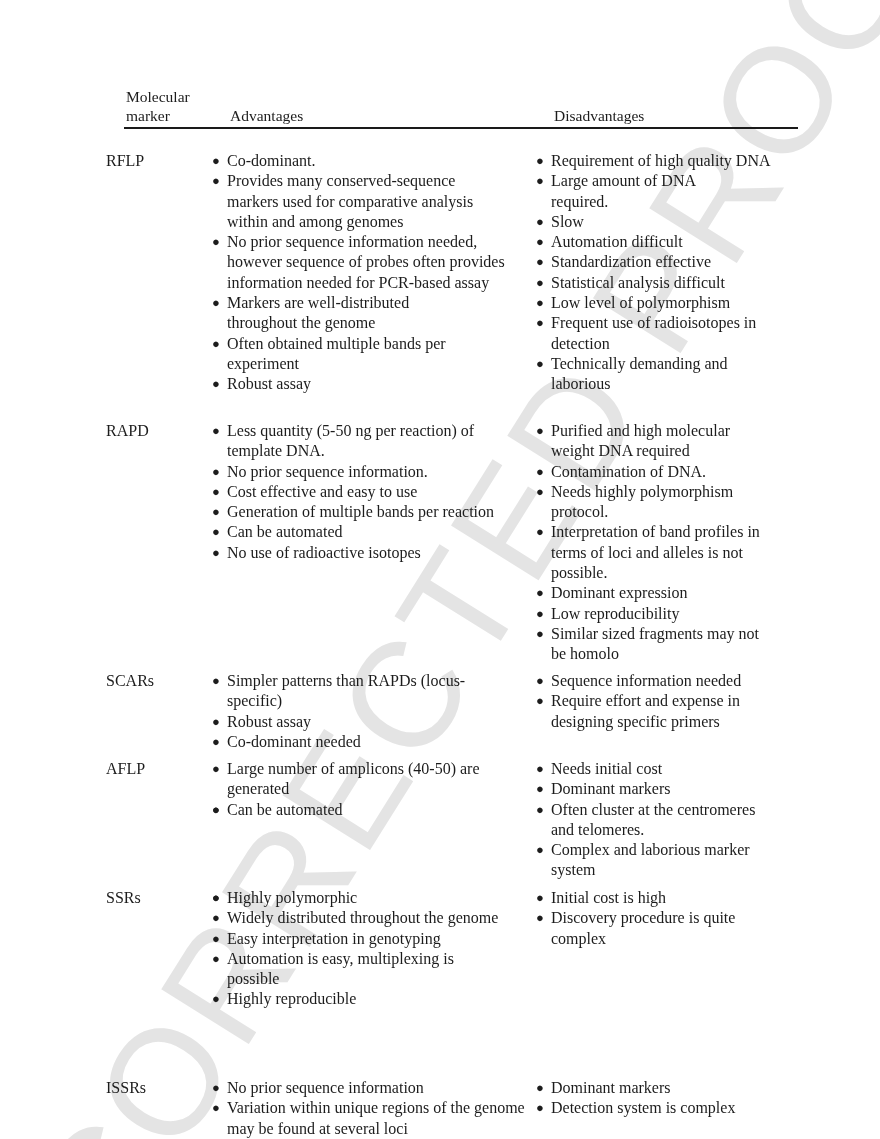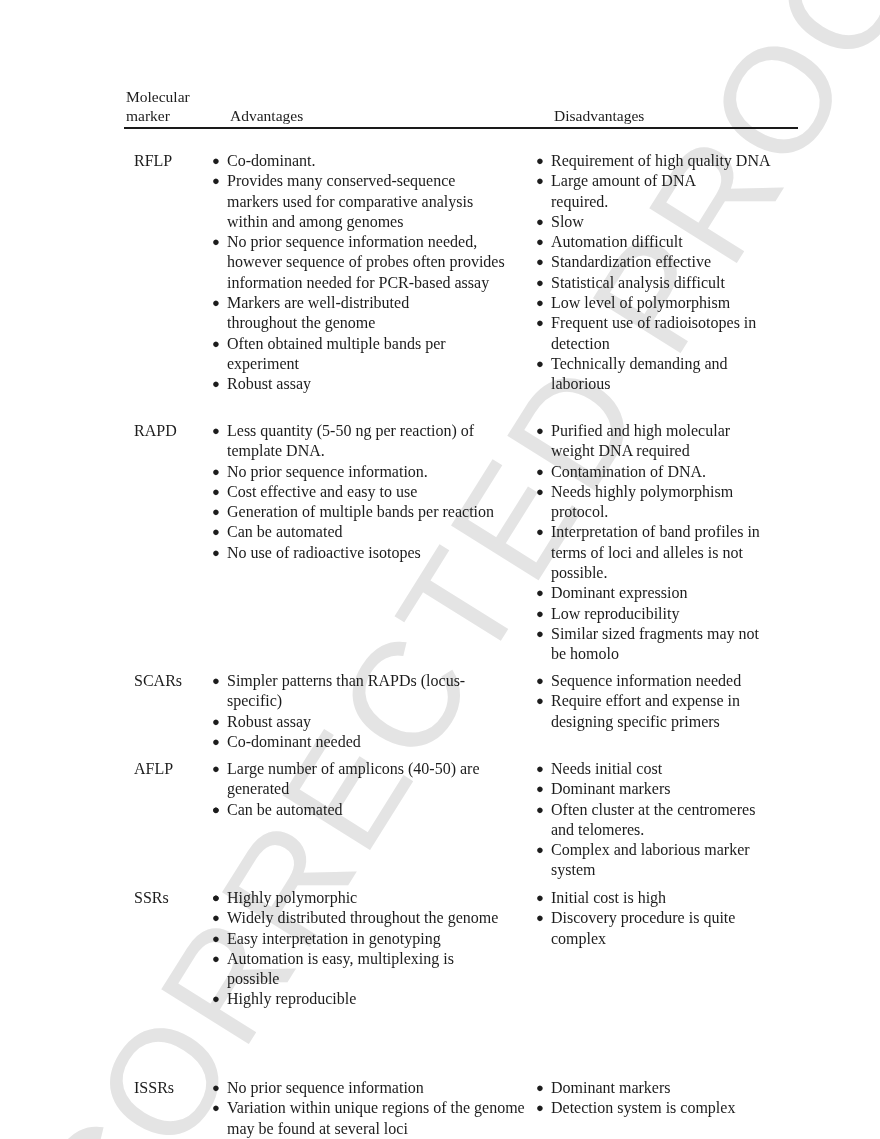--- a/index.html
+++ b/index.html
@@ -69,21 +69,20 @@
       position: absolute;
       left: 104px;
       width: 674px;
       font-size: 16px;
       line-height: 20.3px;
     }
     .row .marker {
       position: absolute;
       left: 2px;
       top: 0;
-      margin-left: 28px;
     }
     .row .adv {
       position: absolute;
       left: 108px;
       top: 0;
       width: 300px;
       margin: 0;
       padding: 0;
       list-style: none;
     }

